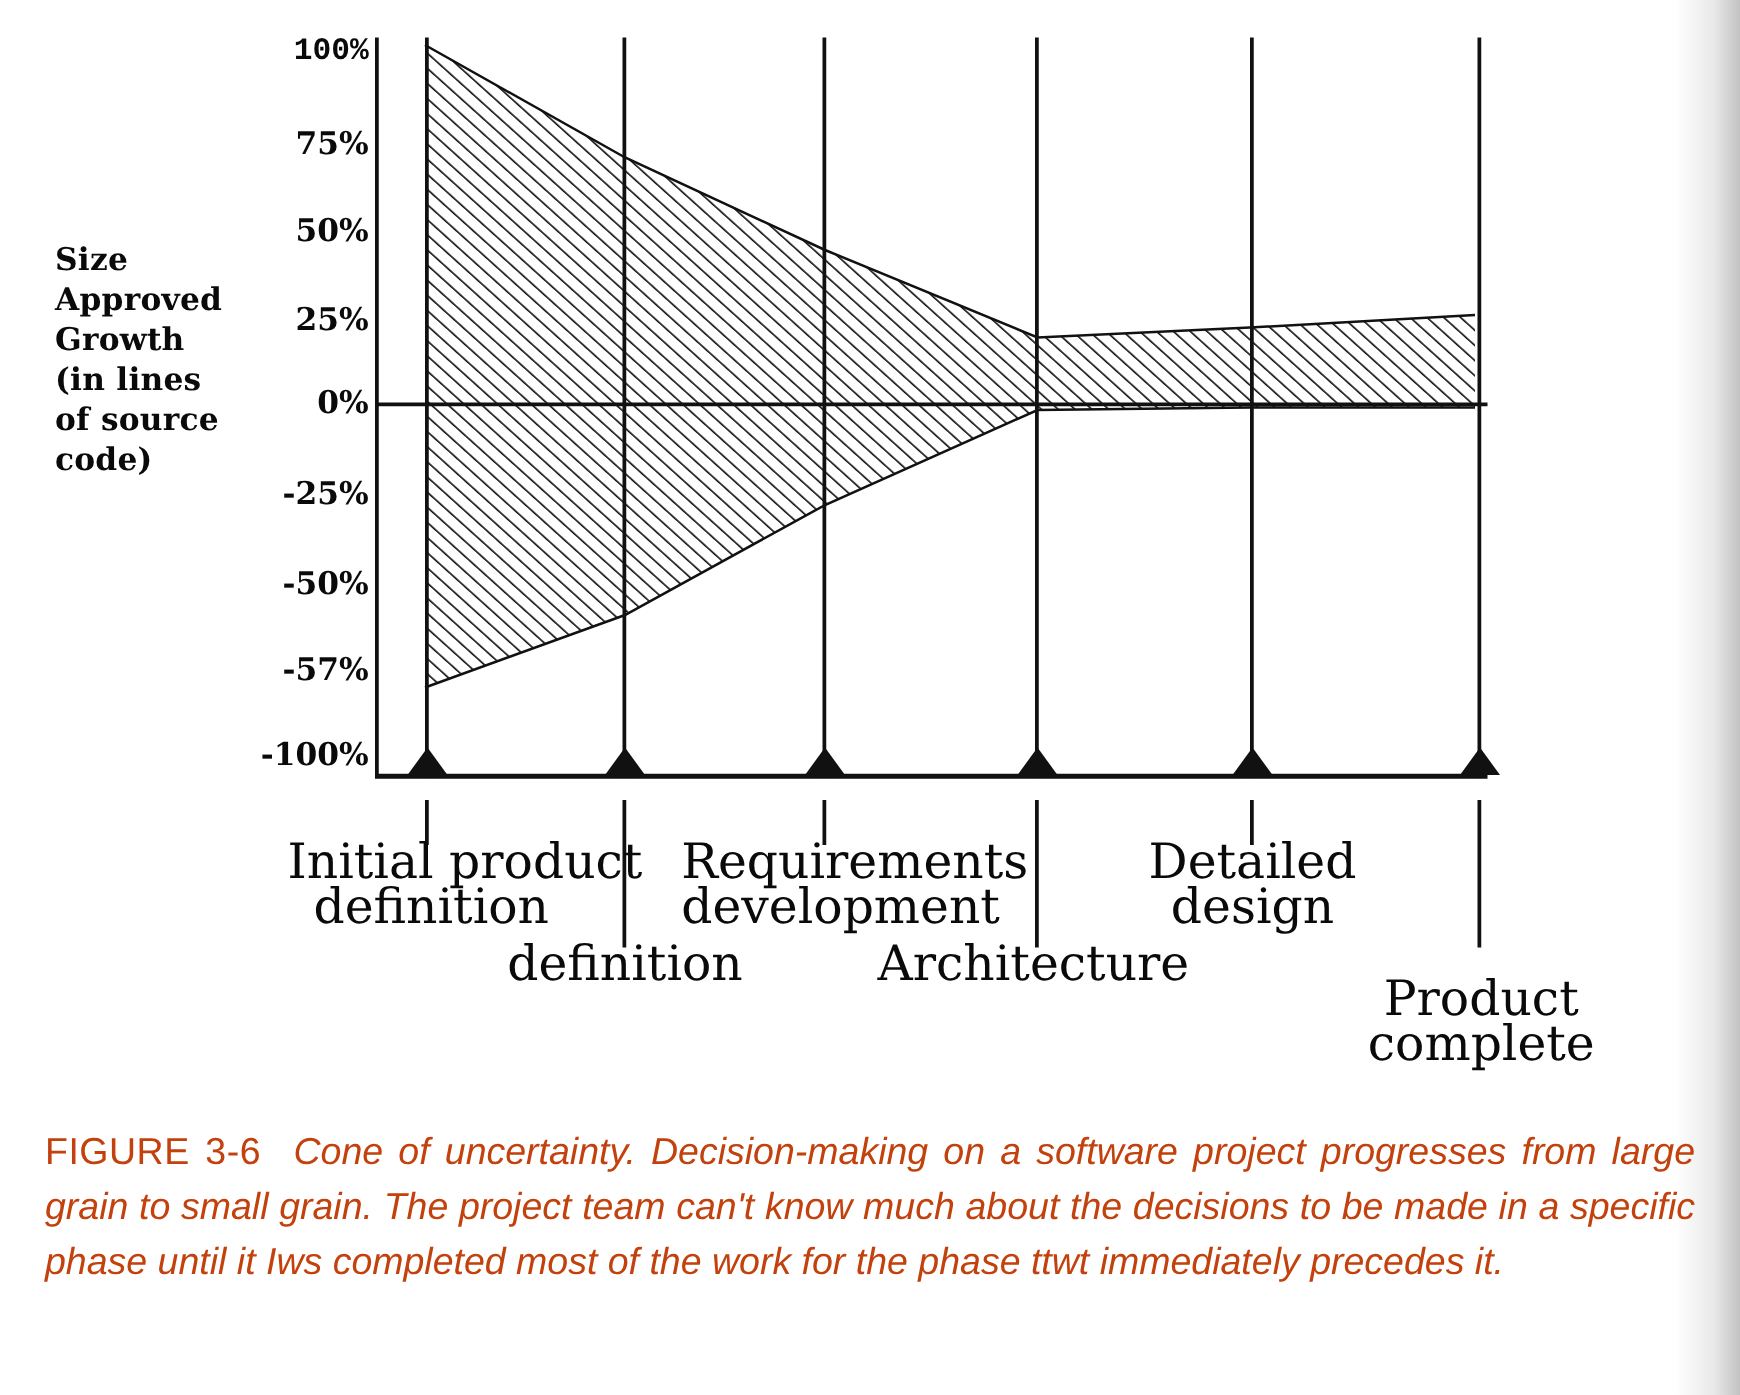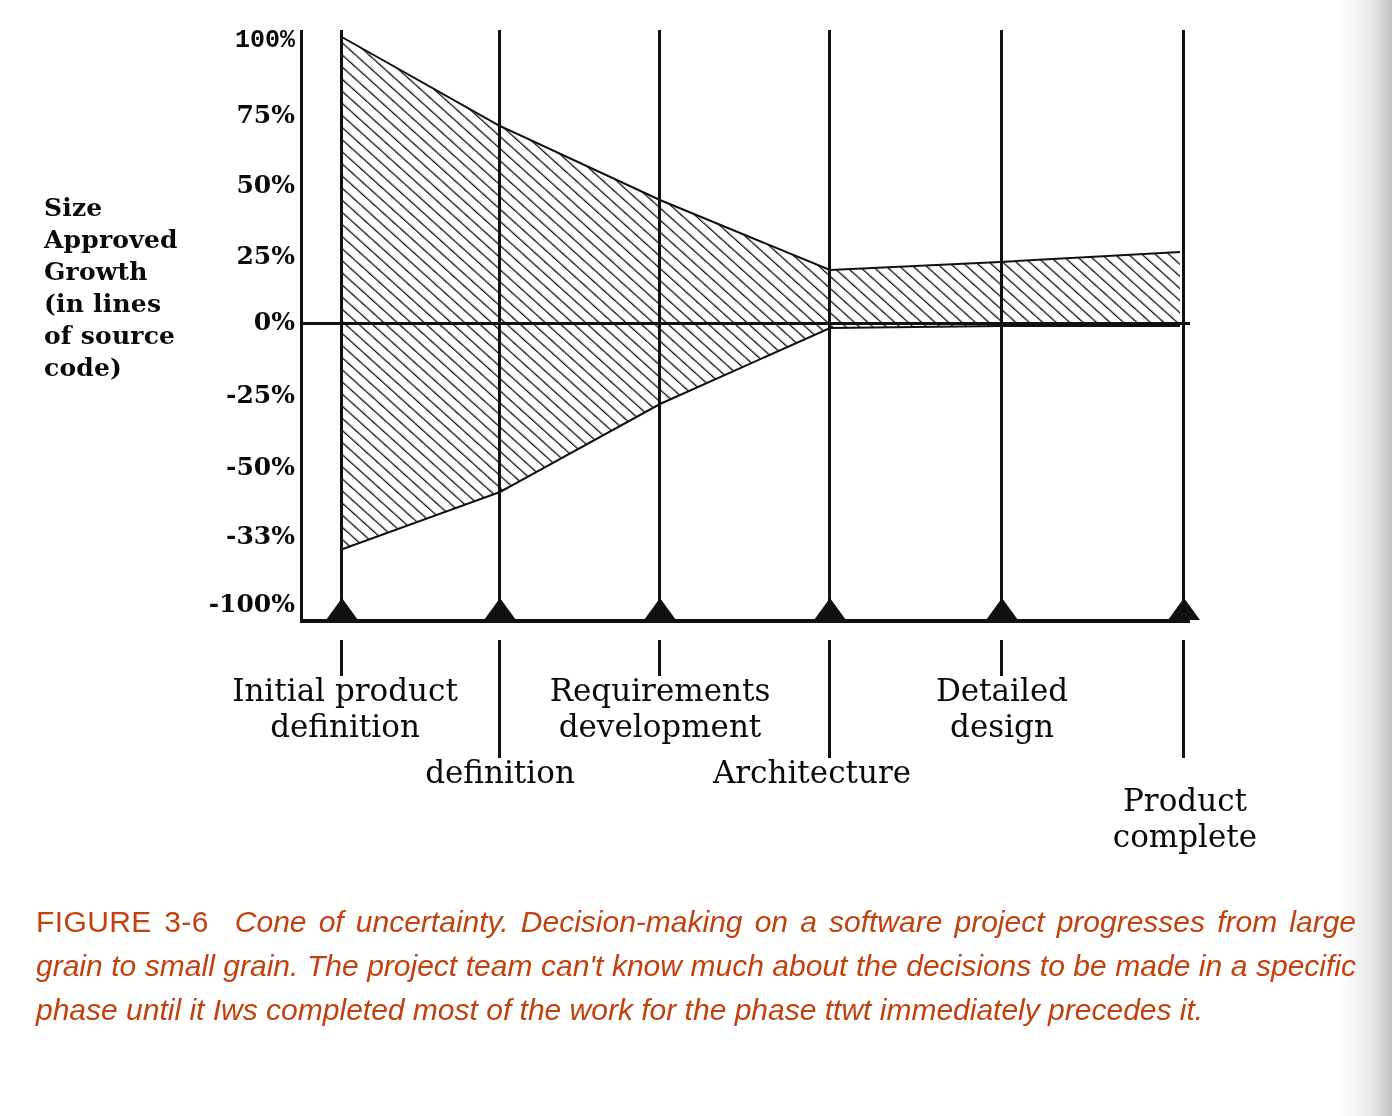--- a/index.html
+++ b/index.html
@@ -125,21 +125,21 @@
     width: 3px;
     background: #111;
   }
   .stem.short { height: 36px; }
   .stem.long  { height: 118px; }
 
   .mlabel {
     position: absolute;
     text-align: center;
     font-family: "DejaVu Serif", serif;
-    font-size: 31px;
+    font-size: 39px;
     line-height: 36px;
     color: #0a0a0a;
     white-space: nowrap;
   }
 
   
   .caption {
     position: absolute;
     left: 36px;
     top: 900px;
@@ -176,21 +176,21 @@
   </div>
 
   <div class="yticks">
     <div class="ytick" style="top: 26px; font-family: Liberation Mono, monospace;">100%</div>
     <div class="ytick" style="top: 100px;">75%</div>
     <div class="ytick" style="top: 170px;">50%</div>
     <div class="ytick" style="top: 241px;">25%</div>
     <div class="ytick" style="top: 307px;">0%</div>
     <div class="ytick" style="top: 380px;">-25%</div>
     <div class="ytick" style="top: 452px;">-50%</div>
-    <div class="ytick" style="top: 521px;">-33%</div>
+    <div class="ytick" style="top: 521px;">-57%</div>
     <div class="ytick" style="top: 589px;">-100%</div>
   </div>
 
   <div class="plot">
 
     <svg class="cone" width="890" height="592" viewBox="0 0 890 592">
       <defs>
         <pattern id="hatch" width="9" height="9" patternTransform="rotate(-48)" patternUnits="userSpaceOnUse">
           <line x1="0" y1="0" x2="0" y2="9" stroke="#111" stroke-width="2.6"></line>
         </pattern>

